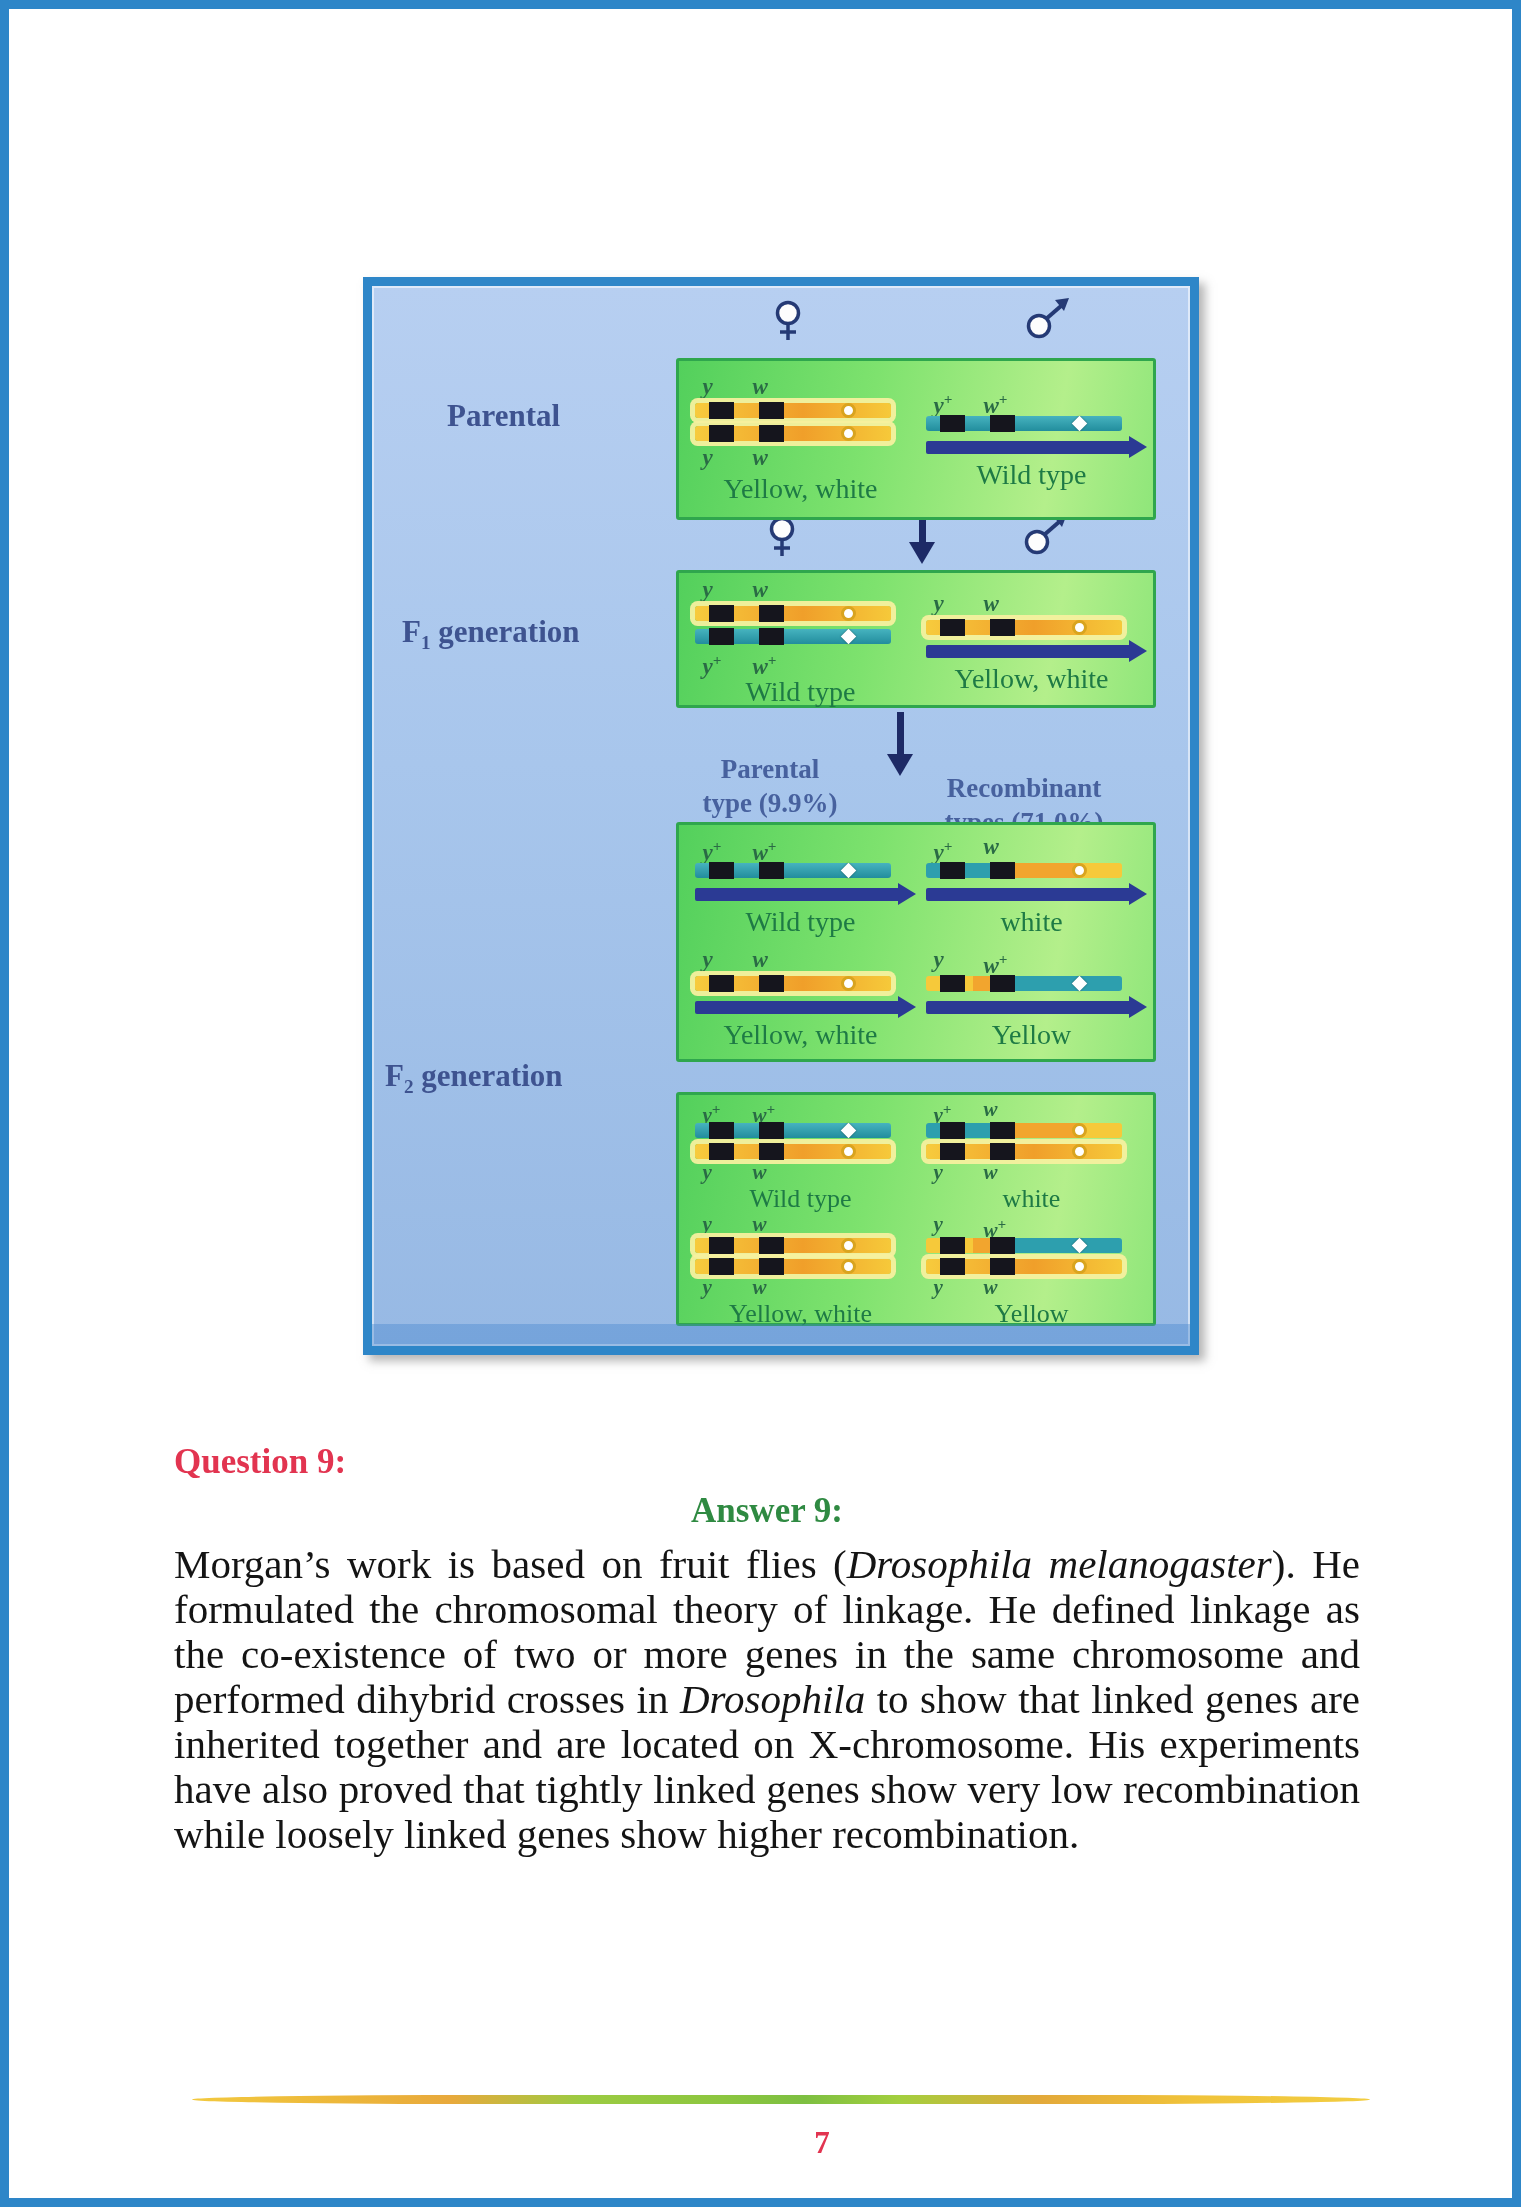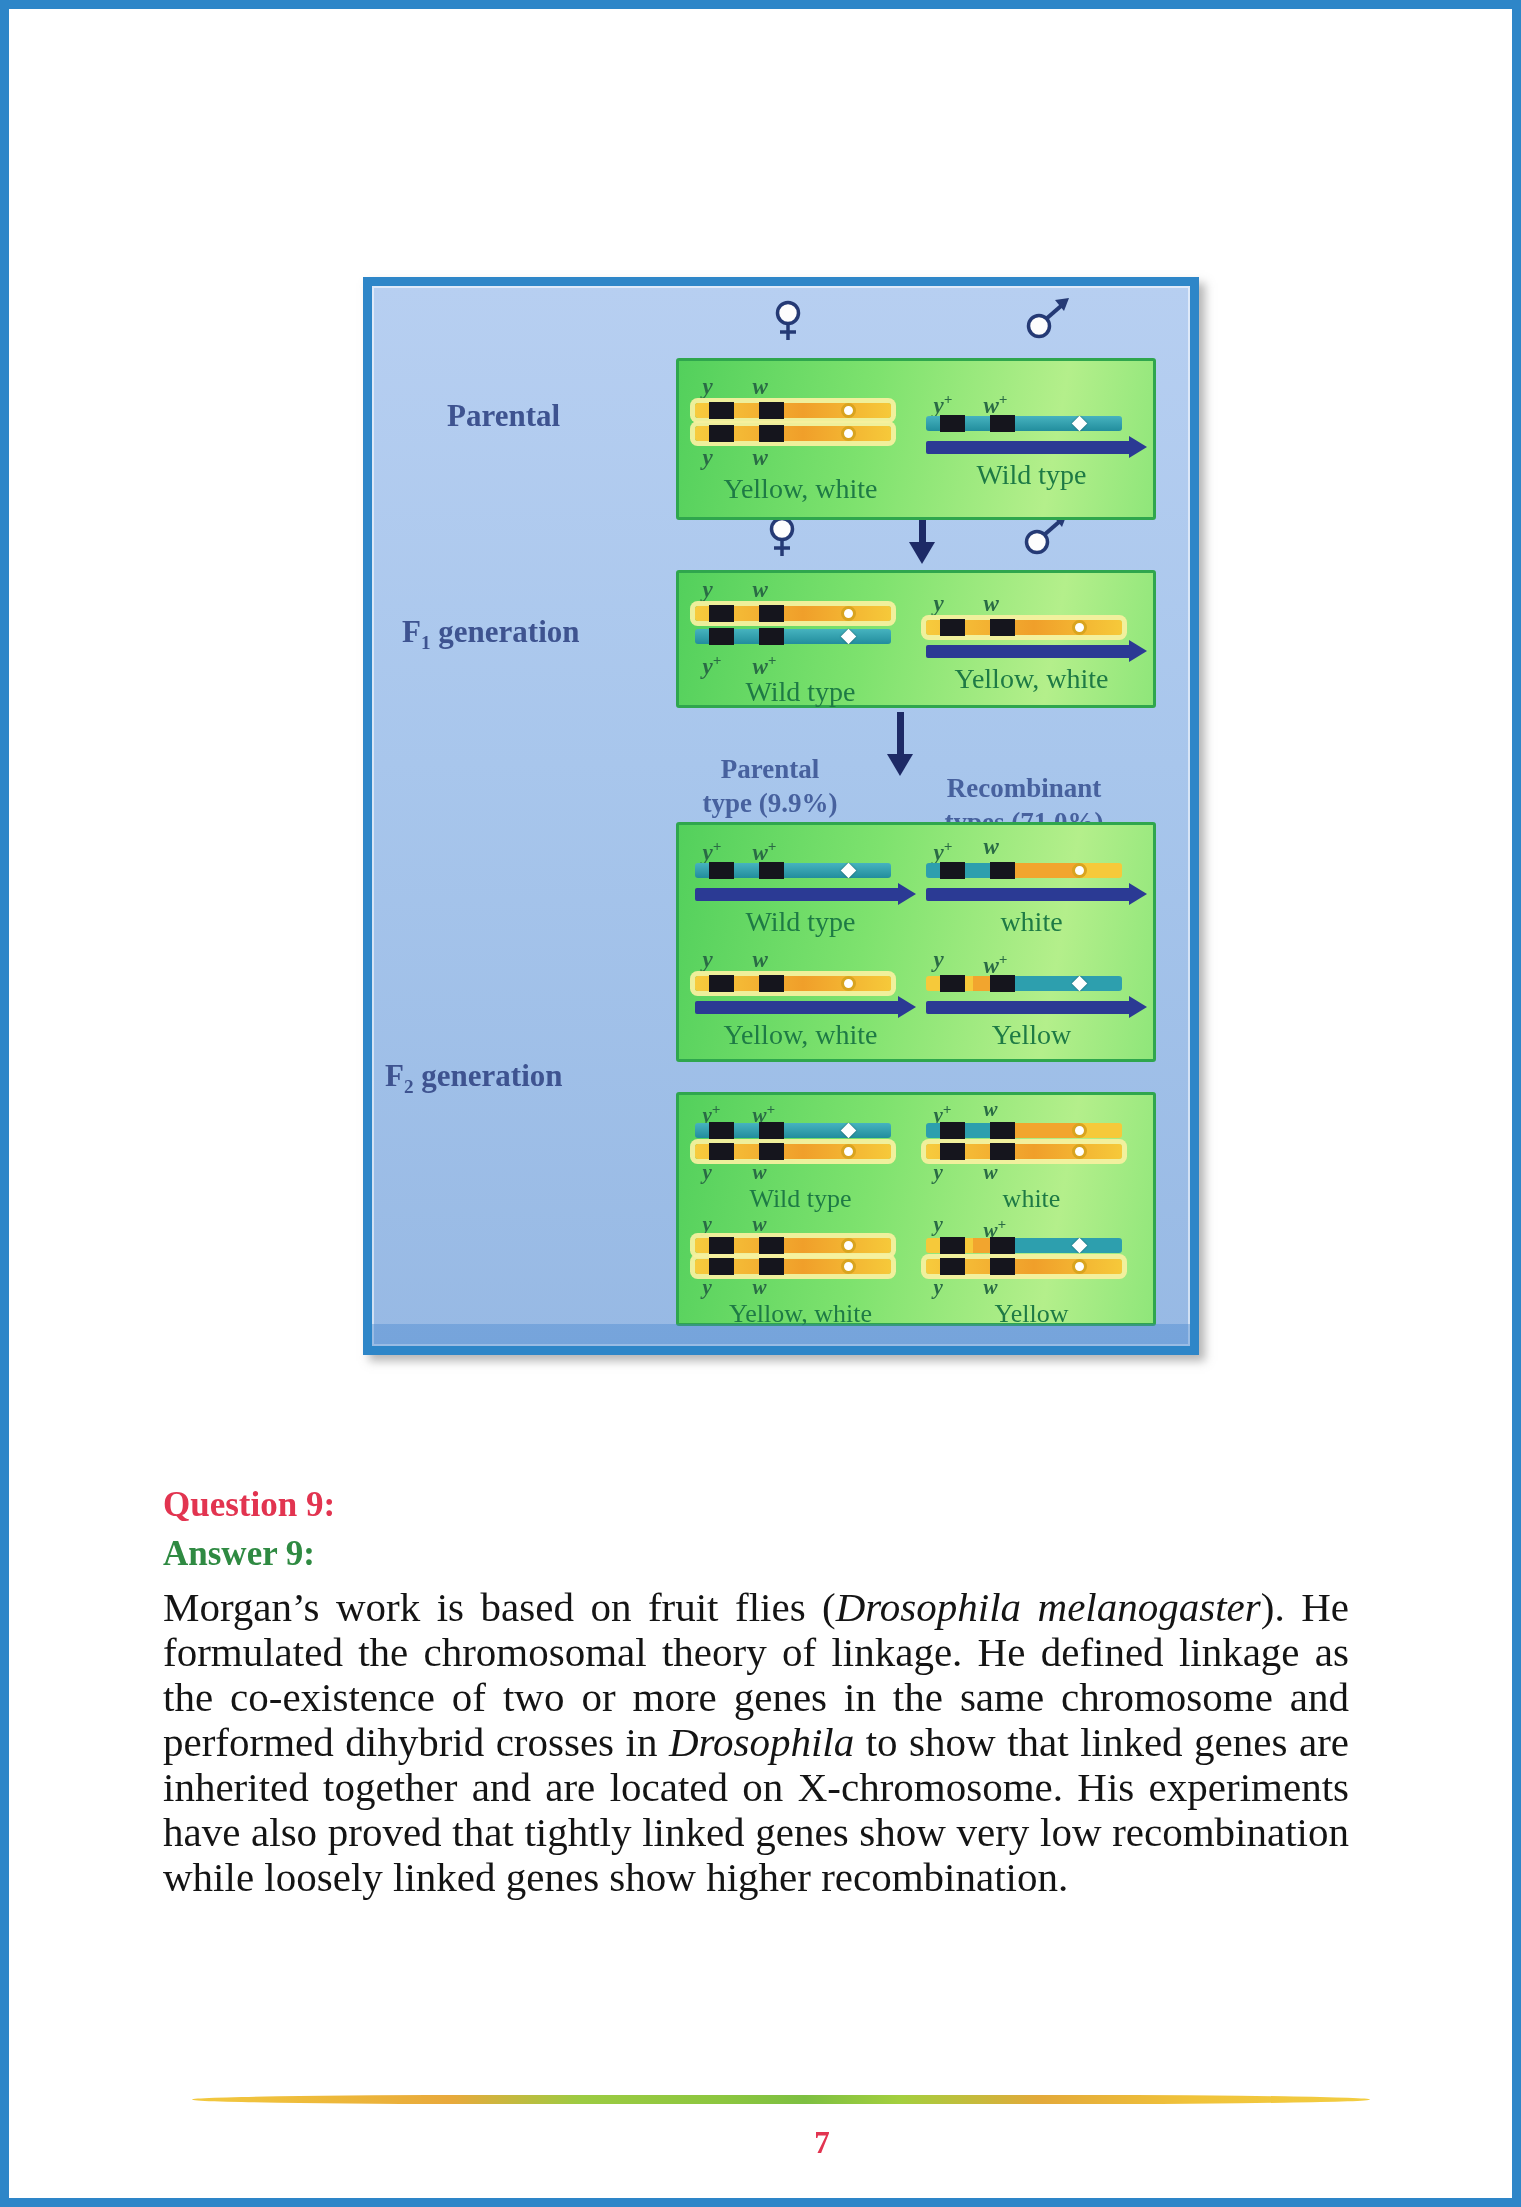--- a/index.html
+++ b/index.html
@@ -42,24 +42,24 @@
         border:3px solid #d9a41f;border-radius:50%;}
   .diamond{position:absolute;left:148px;top:2px;width:11px;height:11px;background:#fff;
         transform:rotate(45deg);box-shadow:0 0 2px rgba(0,0,0,.45);}
   .caption{align-self:center;margin-top:3px;color:#1e7a45;font-weight:normal;font-size:28px;
         white-space:nowrap;}
   .compact .genes{height:21px;} .compact .gene{font-size:21px;line-height:21px;}
   .compact .bar{margin:3px 0;} .compact .caption{font-size:26px;margin-top:1px;}
   .symbol{position:absolute;}
   .downarrow{position:absolute;}
   
-  .qa{position:absolute;left:154px;top:1433px;width:1186px;color:#141414;margin-top:43px;}
+  .qa{position:absolute;left:165px;top:1433px;width:1186px;color:#141414;}
   .qlabel{font-size:35px;font-weight:bold;color:#e23450;margin-bottom:9px;}
   .qtext{font-size:35px;margin-bottom:8px;}
-  .alabel{font-size:35px;font-weight:bold;color:#2f8a42;margin-bottom:11px;}
+  .alabel{font-size:35px;font-weight:bold;color:#2f8a42;margin-bottom:11px;text-align:center;}
   .atext{font-size:41px;line-height:45px;text-align:justify;margin:0;}
   
   .rule{position:absolute;left:183px;top:2086px;width:1178px;height:9px;border-radius:50%/100%;
         background:linear-gradient(90deg,#f2c93f 0%,#edb83a 12%,#e8a93c 22%,#9ccb42 33%,
           #8cc63f 45%,#7dbf41 52%,#a3cf3e 60%,#e3a93a 72%,#f0c33a 85%,#f2cd42 100%);}
   .pageno{position:absolute;left:783px;top:2116px;width:60px;text-align:center;
         font-size:31px;font-weight:bold;color:#e23450;}
 </style>
 </head>
 <body>

